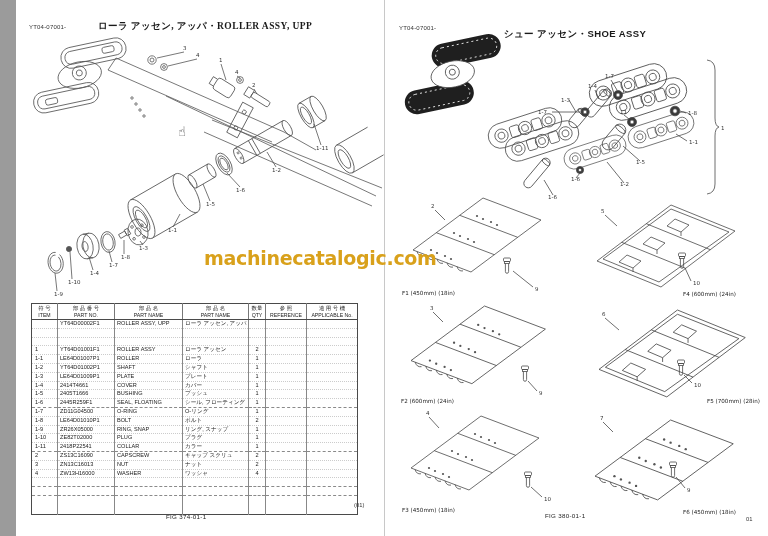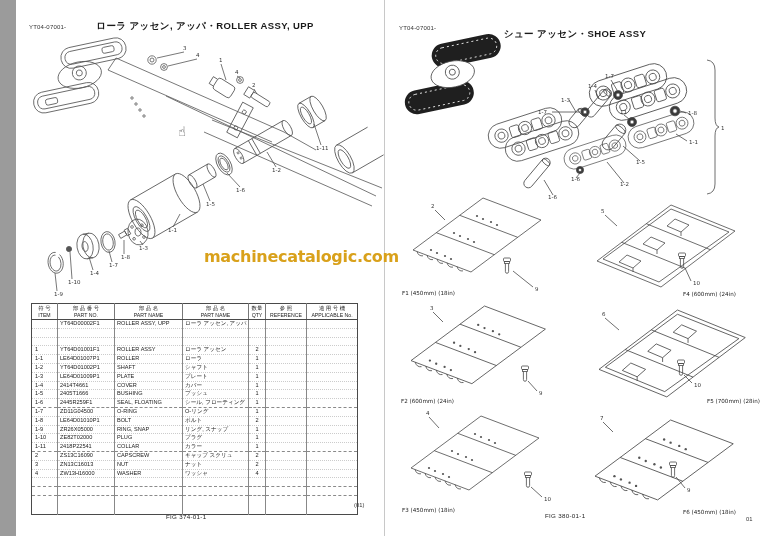--- a/index.html
+++ b/index.html
@@ -11,21 +11,21 @@
   .page-left{left:16px;width:368px;}
   .page-right{left:385px;width:383px;}
   .doc-code{position:absolute;font-size:6px;color:#333;letter-spacing:.2px;}
   .page-title{position:absolute;font-size:9.5px;font-weight:bold;color:#1a1a1a;text-align:center;letter-spacing:.4px;}
   .art{position:absolute;left:0;top:0;}
   .art text{font-family:"DejaVu Sans",sans-serif;font-size:5.5px;fill:#333;stroke:none;}
   .art text.shoe-label{font-size:5.6px;fill:#222;}
   .art text.hand{font-size:13px;fill:#444;}
   .fig-label{position:absolute;font-size:6.2px;color:#222;letter-spacing:.3px;}
   .fig-note{position:absolute;font-size:5.8px;color:#333;}
-  .watermark{position:absolute;left:204px;top:247px;font-size:16px;font-weight:bold;color:#D9A11B;z-index:10;letter-spacing:-0.3px;font-family:"DejaVu Sans",sans-serif;}
+  .watermark{position:absolute;left:204px;top:247px;font-size:19px;font-weight:bold;color:#D9A11B;z-index:10;letter-spacing:-0.3px;font-family:"DejaVu Sans",sans-serif;}
   .table-wrap{position:absolute;left:15px;top:303px;}
   table.parts{border-collapse:collapse;table-layout:fixed;width:326px;border:1px solid #4a4a4a;background:#fff;}
   table.parts th{border-left:1px solid #777;border-bottom:1px solid #4a4a4a;font-weight:normal;text-align:center;padding:1px 0;vertical-align:middle;}
   table.parts th:first-child{border-left:none;}
   table.parts .hjp{font-size:5.4px;line-height:1.25;color:#222;}
   table.parts .hen{font-size:5.2px;line-height:1.2;color:#222;}
   table.parts td{border-left:1px solid #888;border-top:1px dotted #cccccc;font-size:5.6px;line-height:1;height:7.8px;padding:0 2px;white-space:nowrap;overflow:hidden;color:#222;}
   table.parts td:first-child{border-left:none;padding-left:3px;}
   table.parts td:nth-child(5){text-align:center;}
   table.parts tbody tr:first-child td{border-top:none;}
@@ -33,21 +33,21 @@
   table.parts tr.tall td{height:18px;}
 </style>
 </head>
 <body>
 
 <div class="screen">
   <div class="scan-strip"></div>
 
   <div class="page page-left">
     <div class="doc-code" style="left:13px;top:24px;">YT04-07001-</div>
-    <div class="page-title" style="left:74px;top:20px;width:230px;">ローラ アッセン, アッパ・ROLLER ASSY, UPP</div>
+    <div class="page-title" style="left:74px;top:20px;width:230px;font-family:Liberation Serif, serif;">ローラ アッセン, アッパ・ROLLER ASSY, UPP</div>
 
     <svg class="art" width="368" height="536" viewBox="0 0 368 536">
       <g stroke="#555" fill="none" stroke-width="0.8">
 
         <g transform="translate(14,46) rotate(-12 50 35)">
           <rect x="36" y="0" width="66" height="21" rx="10"></rect>
           <rect x="40" y="4" width="58" height="13" rx="6"></rect>
           <rect x="78" y="7" width="12" height="6" rx="2"></rect>
           <rect x="0" y="38" width="66" height="21" rx="10"></rect>
           <rect x="4" y="42" width="58" height="13" rx="6"></rect>

